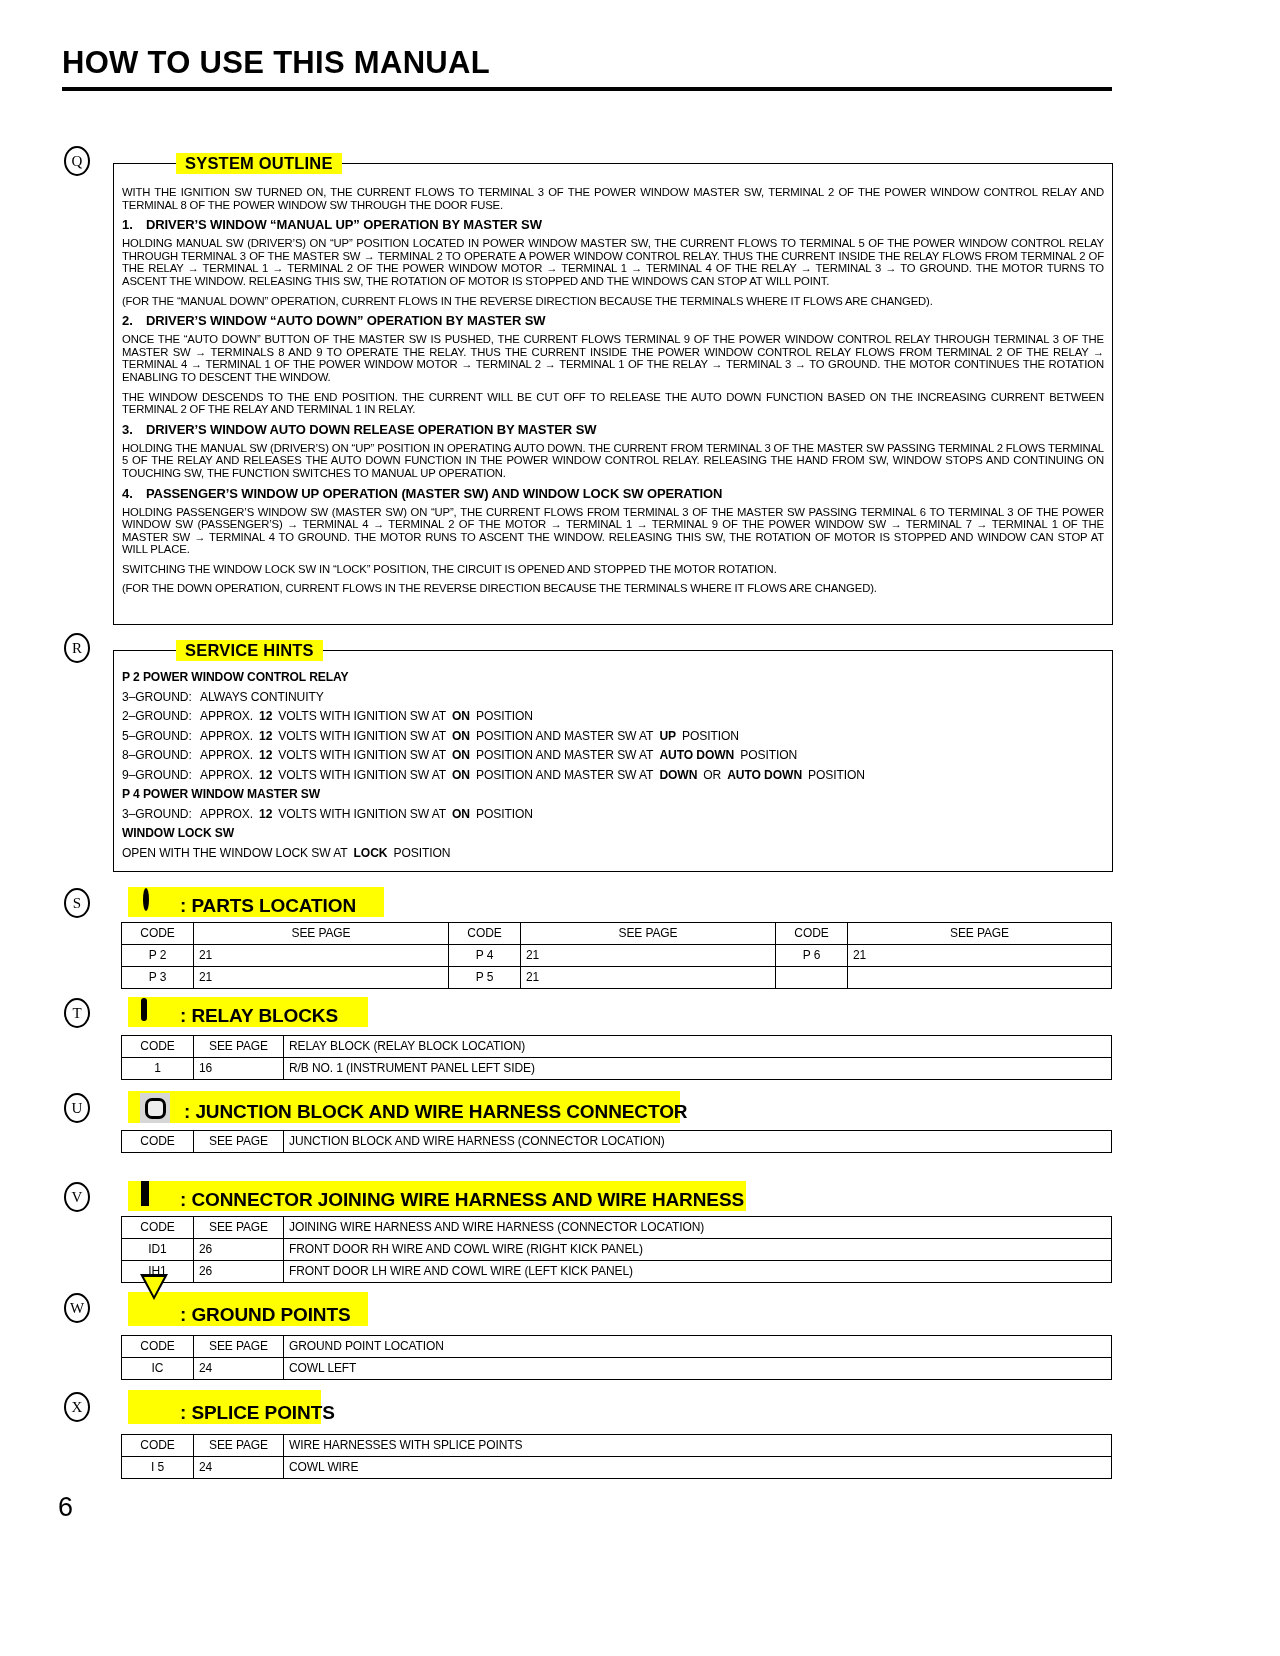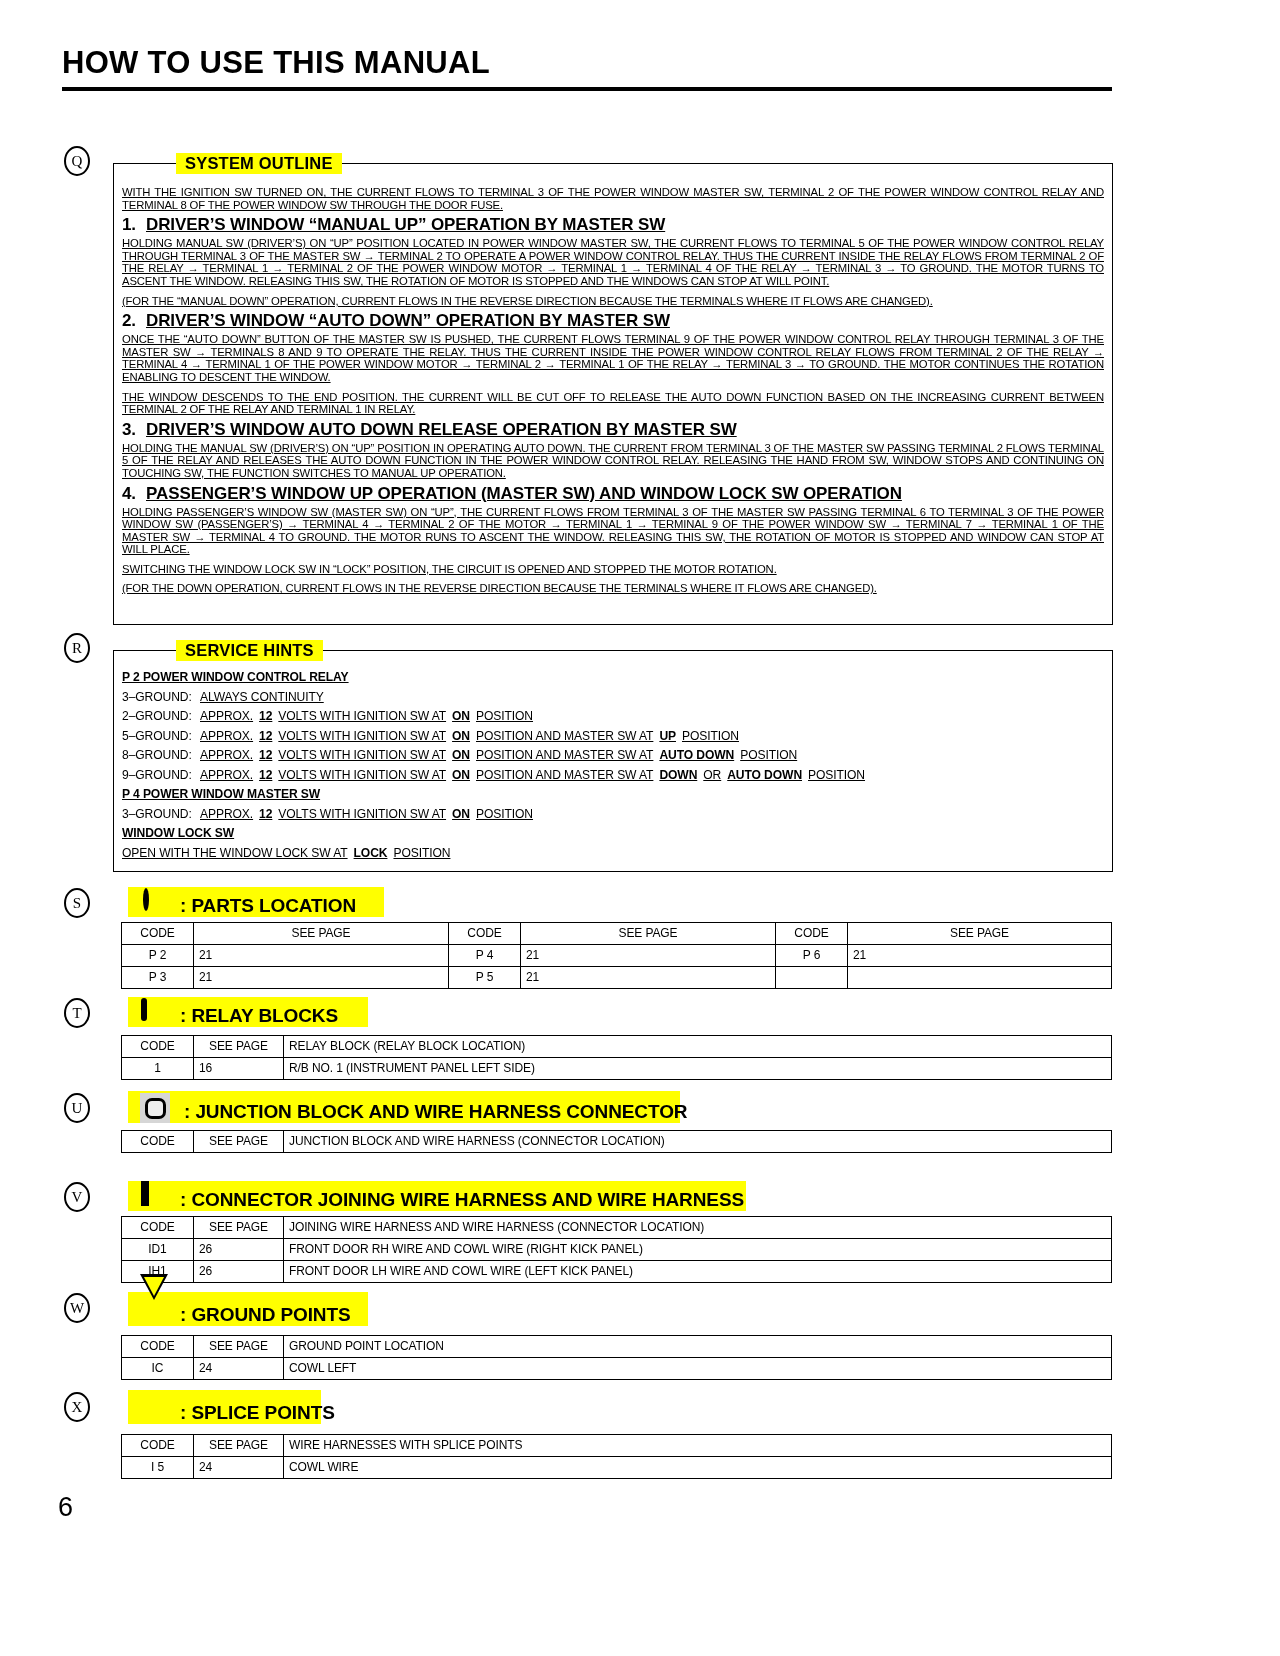--- a/index.html
+++ b/index.html
@@ -63,21 +63,20 @@
   }
 
   
   .boxed {
     position: absolute;
     left: 113px;
     width: 1000px;
     border: 1.6px solid #000;
     box-sizing: border-box;
     background: #fff;
-    text-decoration: underline;
   }
   .boxed .legend {
     position: absolute;
     top: -11px;
     left: 62px;
     background: #FFFF00;
     padding: 0 9px 1px 9px;
     font-size: 16.5px;
     font-weight: bold;
     letter-spacing: 0.2px;
@@ -93,21 +92,21 @@
     margin: 0 0 7px 0;
     font-size: 11.3px;
     line-height: 12.6px;
     letter-spacing: -0.15px;
     text-align: justify;
     font-family: "Liberation Sans", sans-serif;
   }
   p.t.nj { text-align: left; }
   p.head {
     margin: 0 0 5px 0;
-    font-size: 17px;
+    font-size: 13px;
     font-weight: bold;
     line-height: 14px;
     letter-spacing: -0.1px;
   }
   p.head .num {
     display: inline-block;
     width: 24px;
   }
   .sp { display: inline-block; width: 6px; }
 

